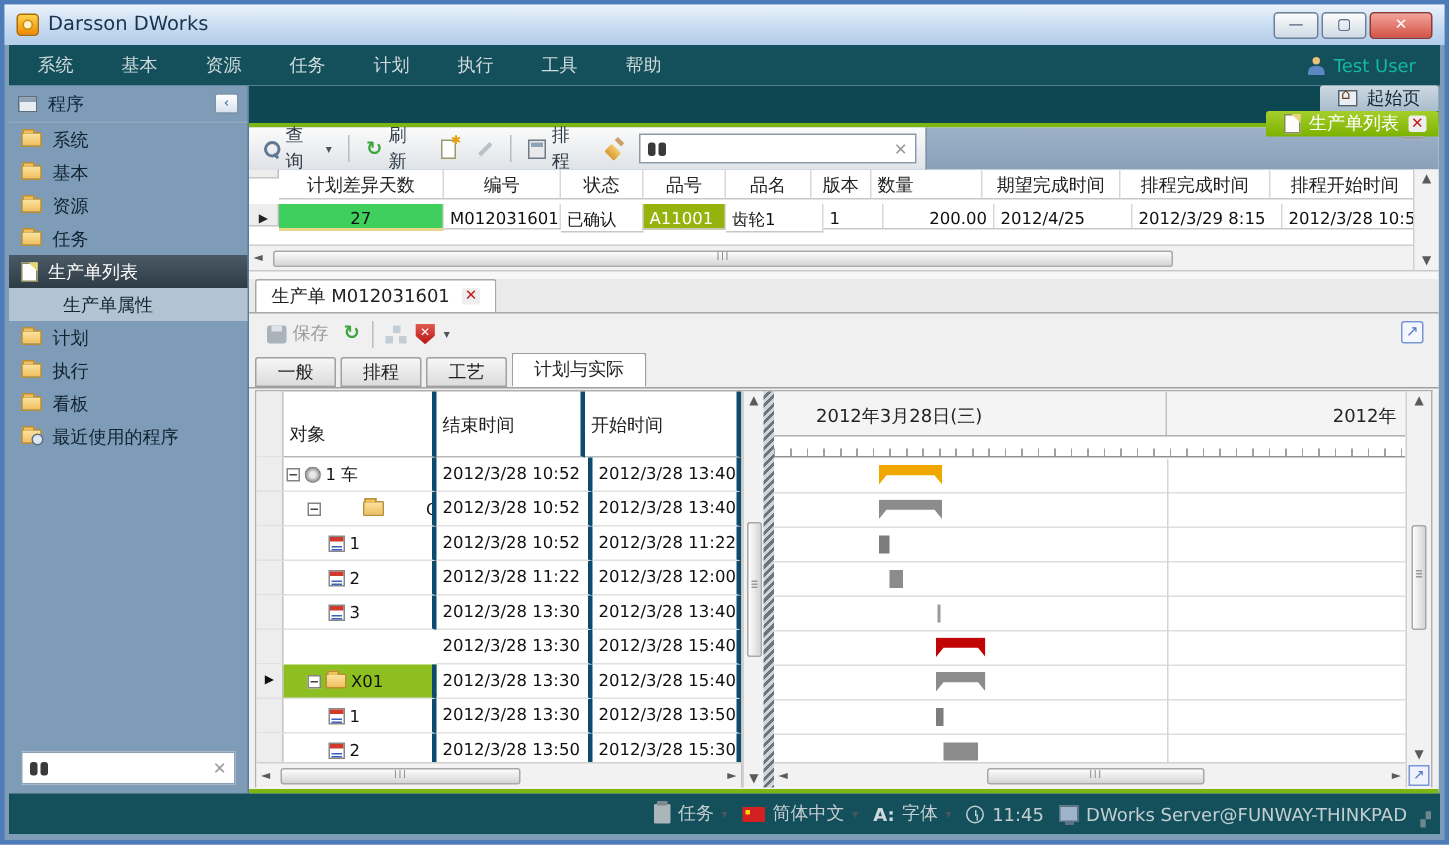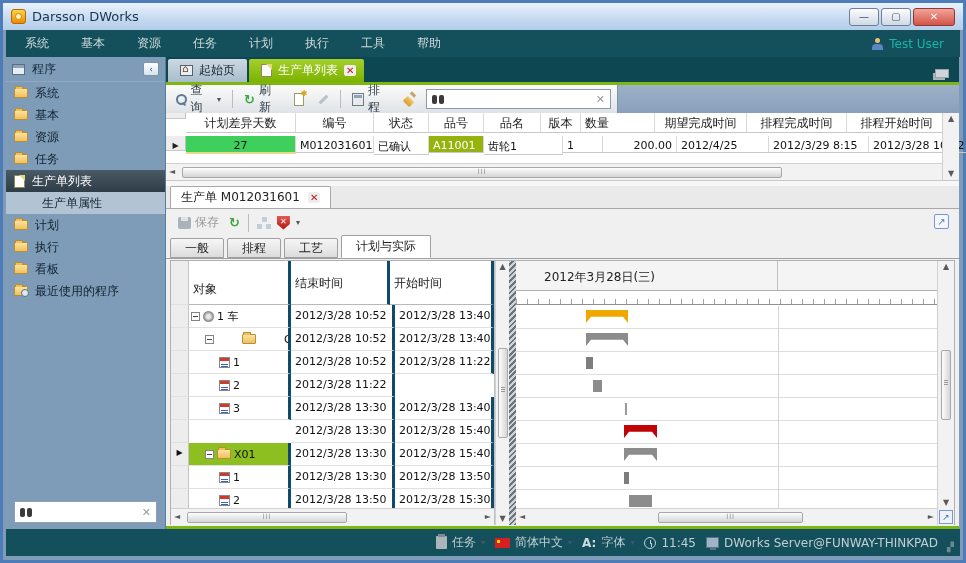--- a/index.html
+++ b/index.html
@@ -42,21 +42,21 @@
   .page-icon::before { content:""; position:absolute; right:-1px; top:-1px; border:3px solid #e6d77a; border-left-color:transparent; border-bottom-color:transparent; }
   .side-search { position:absolute; left:8px; right:8px; bottom:6px; height:22px; background:#fff; border:1px solid #8ba0b4; display:flex; align-items:center; padding:0 5px; gap:5px; }
   .side-search input { flex:1; border:none; outline:none; font-size:11px; min-width:0; }
   .binoc-icon { width:12px; height:9px; position:relative; flex:none; }
   .binoc-icon::before, .binoc-icon::after { content:""; position:absolute; top:0; width:5px; height:9px; background:#3a3a3a; border-radius:2px; }
   .binoc-icon::before { left:0; } .binoc-icon::after { right:0; }
   .x-grey { color:#9a9a9a; font-weight:bold; font-size:11px; }
 
   
   .main { position:absolute; left:163px; right:4px; top:54px; bottom:31px; background:#fff; border-bottom:3px solid #7db512; }
-  .tabstrip { height:25px; background:#0d4751; display:flex; align-items:flex-end; }
+  .tabstrip { height:25px; background:#0d4751; display:flex; align-items:flex-end;flex-direction:column; }
   .tab { height:23px; display:flex; align-items:center; gap:6px; padding:0 12px; margin-left:2px; font-size:12px; border-radius:2px 2px 0 0; }
   .tab.home { background:linear-gradient(#cdd9e4,#a9bccb); color:#15242f; }
   .tab.active { background:linear-gradient(#a5cf2c,#7db200); color:#fff; padding-right:8px; }
   .home-icon { width:13px; height:11px; background:#e9eef3; border:1px solid #55636e; position:relative; }
   .home-icon::before { content:"⌂"; position:absolute; left:1px; top:-3px; font-size:10px; color:#6b3f1f; }
   .tab-close { color:#c01818; font-weight:bold; font-size:10px; background:#eee; border-radius:2px; padding:0 2px; }
   .winlist-icon { margin-left:auto; margin-right:10px; margin-bottom:4px; width:14px; height:9px; background:#cfd4d8; border:1px solid #9aa2a8; box-shadow:-3px 3px 0 -1px #aab3b9; }
   .accent { height:3px; background:#7db512; }
 
   .toolbar { height:28px; background:linear-gradient(#9db2c8,#8aa0ba); display:flex; align-items:stretch; }
@@ -314,21 +314,21 @@
             <span class="gcell" style="width: 92px; flex: 0 0 auto; text-align: center;">期望完成时间</span>
             <span class="gcell" style="width: 100px; flex: 0 0 auto; text-align: center;">排程完成时间</span>
             <span class="gcell" style="width: 100px; flex: 0 0 auto; text-align: center;">排程开始时间</span>
           </div>
           <div class="grow">
             <span class="marker">▶</span>
             <span class="gcell cell-diff-val" style="width: 110px; flex: 0 0 auto; text-align: center;">27</span>
             <span class="gcell" style="width: 78px; flex: 0 0 auto; text-align: left;">M012031601</span>
             <span class="gcell" style="width: 55px; flex: 0 0 auto; text-align: left;">已确认</span>
             <span class="gcell cell-item-val" style="width: 55px; flex: 0 0 auto; text-align: left;">A11001</span>
-            <span class="gcell" style="width: 79px; flex: 0 0 auto; text-align: left;">齿轮1</span>
+            <span class="gcell" style="width: 65px; flex: 0 0 auto; text-align: left;">齿轮1</span>
             <span class="gcell" style="width: 40px; flex: 0 0 auto; text-align: left;">1</span>
             <span class="gcell" style="width: 74px; flex: 0 0 auto; text-align: right;">200.00</span>
             <span class="gcell" style="width: 92px; flex: 0 0 auto; text-align: left;">2012/4/25</span>
             <span class="gcell" style="width: 100px; flex: 0 0 auto; text-align: left;">2012/3/29 8:15</span>
             <span class="gcell" style="width: 100px; flex: 0 0 auto; text-align: left;">2012/3/28 10:52</span>
           </div>
         </div>
       <div class="grid-hscroll">
         <span class="sb-arrow">◄</span>
         <span class="sb-thumb-h grip3" style="flex:0 0 600px"></span>
@@ -404,20 +404,21 @@
                 <span class="tcell tcs">2012/3/28 10:52</span>
                 <span class="tcell tce">2012/3/28 11:22</span>
               </div>
               <div class="trow">
                 <span class="tmark"></span>
                 <span class="tcell tco" style="padding-left: 30px;">
                   <span class="cal-icon"></span>
                   <span>2</span>
                 </span>
                 <span class="tcell tcs">2012/3/28 11:22</span>
+                <span class="tcell tce">2012/3/28 12:00</span>
               </div>
               <div class="trow">
                 <span class="tmark"></span>
                 <span class="tcell tco" style="padding-left: 30px;">
                   <span class="cal-icon"></span>
                   <span>3</span>
                 </span>
                 <span class="tcell tcs">2012/3/28 13:30</span>
                 <span class="tcell tce">2012/3/28 13:40</span>
               </div>
@@ -468,20 +469,21 @@
         </div>
         <div class="tree-vscroll">
           <span class="sb-arrow">▲</span>
           <span class="vthumb"></span>
           <span class="sb-arrow">▼</span>
         </div>
         <div class="splitter"></div>
         <div class="ganttpane">
           <div class="ghead">
             <span class="gday1">2012年3月28日(三)</span>
+            <span class="gday2">2012年</span>
           </div>
           <div class="gruler"></div>
           <div class="grows" id="gantt-rows">
             <div class="gday-div"></div>
           <div class="grow-line"></div>
               <div class="grow-line"></div>
               <div class="grow-line"></div>
               <div class="grow-line"></div>
               <div class="grow-line"></div>
               <div class="grow-line"></div>

